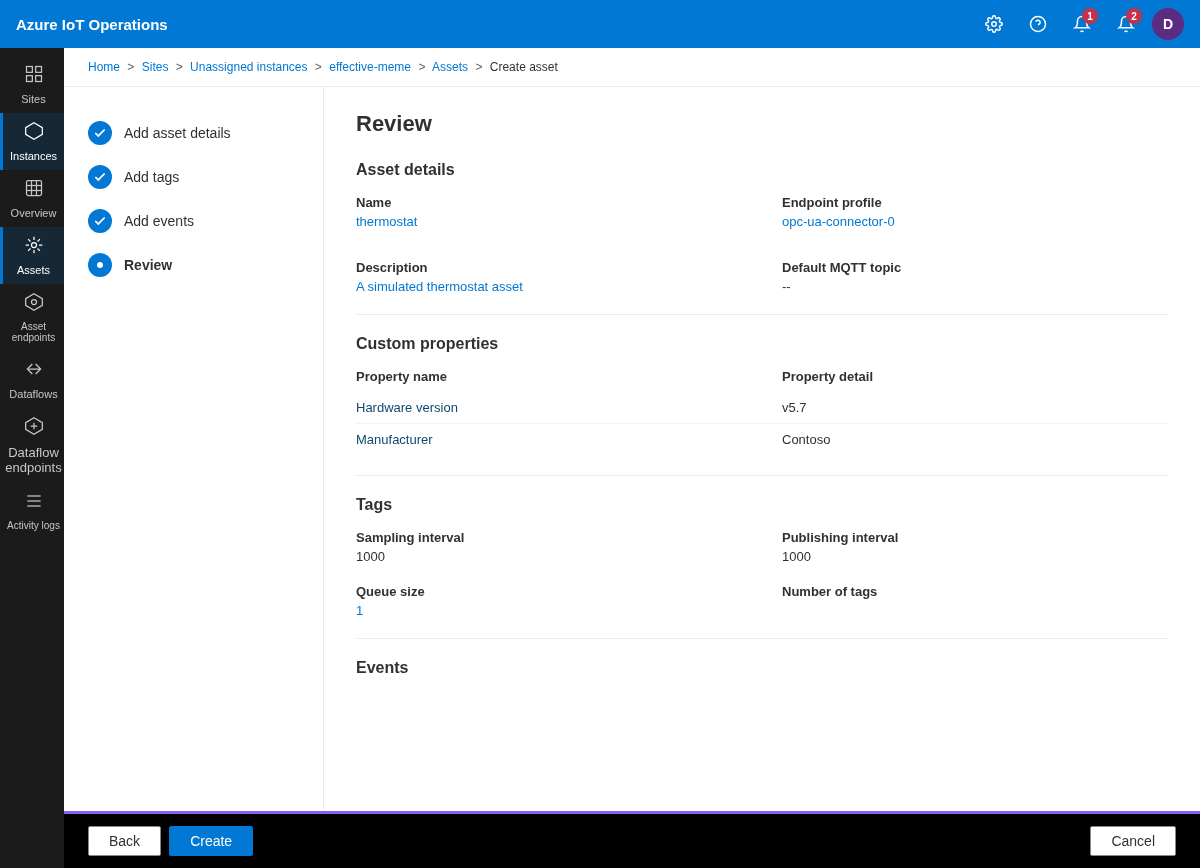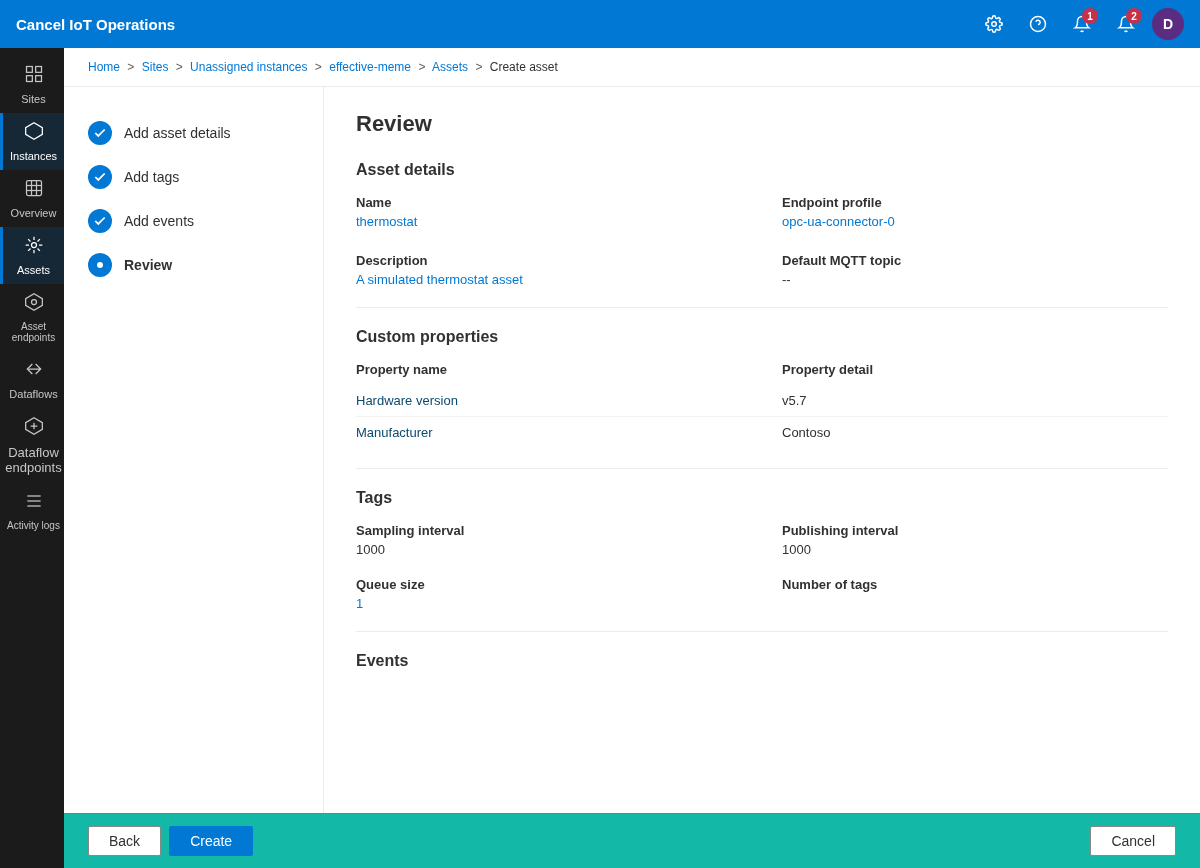--- a/index.html
+++ b/index.html
@@ -178,21 +178,21 @@
     }
     .section-title {
       font-size: 16px;
       font-weight: 600;
       color: #323130;
       margin-bottom: 16px;
     }
     .review-grid {
       display: grid;
       grid-template-columns: 1fr 1fr;
-      gap: 24px 40px;
+      gap: 31px 40px;
       margin-bottom: 8px;
     }
     .review-field { display: flex; flex-direction: column; gap: 4px; }
     .field-label { font-size: 13px; font-weight: 600; color: #323130; }
     .field-value { font-size: 13px; color: #0078d4; }
     .field-value.dark { color: #323130; }
     .divider { height: 1px; background: #edebe9; margin: 20px 0; }
 
     .custom-props-header {
       display: grid;
@@ -224,22 +224,22 @@
       margin-left: 8px;
     }
 
     
     .review-content::-webkit-scrollbar { width: 8px; }
     .review-content::-webkit-scrollbar-track { background: #f3f2f1; }
     .review-content::-webkit-scrollbar-thumb { background: #c8c6c4; border-radius: 4px; }
 
     
     .bottom-actions {
-      background: #14b8a6;
-      border-top: 1px solid #8b5cf6;
+      background: #000000;
+      border-top: 3px solid #8b5cf6;
       padding: 12px 24px;
       display: flex;
       align-items: center;
       gap: 8px;
       flex-shrink: 0;
     }
     .btn {
       padding: 6px 20px;
       font-size: 14px;
       border-radius: 2px;
@@ -261,21 +261,21 @@
     .btn-cancel {
       background: white;
       border-color: #8a8886;
       color: #323130;
     }
   </style>
 </head>
 <body>
 
 <div class="top-nav">
-  <span class="top-nav-title">Cancel IoT Operations</span>
+  <span class="top-nav-title">Azure IoT Operations</span>
   <div class="top-nav-icons">
     <div class="nav-icon-btn" title="Settings">
       <svg width="18" height="18" viewBox="0 0 24 24" fill="none" stroke="white" stroke-width="2">
         <circle cx="12" cy="12" r="3"></circle>
         <path d="M19.4 15a1.65 1.65 0 0 0 .33 1.82l.06.06a2 2 0 0 1-2.83 2.83l-.06-.06a1.65 1.65 0 0 0-1.82-.33 1.65 1.65 0 0 0-1 1.51V21a2 2 0 0 1-4 0v-.09A1.65 1.65 0 0 0 9 19.4a1.65 1.65 0 0 0-1.82.33l-.06.06a2 2 0 0 1-2.83-2.83l.06-.06A1.65 1.65 0 0 0 4.68 15a1.65 1.65 0 0 0-1.51-1H3a2 2 0 0 1 0-4h.09A1.65 1.65 0 0 0 4.6 9a1.65 1.65 0 0 0-.33-1.82l-.06-.06a2 2 0 0 1 2.83-2.83l.06.06A1.65 1.65 0 0 0 9 4.68a1.65 1.65 0 0 0 1-1.51V3a2 2 0 0 1 4 0v.09a1.65 1.65 0 0 0 1 1.51 1.65 1.65 0 0 0 1.82-.33l.06-.06a2 2 0 0 1 2.83 2.83l-.06.06A1.65 1.65 0 0 0 19.4 9a1.65 1.65 0 0 0 1.51 1H21a2 2 0 0 1 0 4h-.09a1.65 1.65 0 0 0-1.51 1z"></path>
       </svg>
     </div>
     <div class="nav-icon-btn" title="Help">
       <svg width="18" height="18" viewBox="0 0 24 24" fill="none" stroke="white" stroke-width="2">
         <circle cx="12" cy="12" r="10"></circle>

